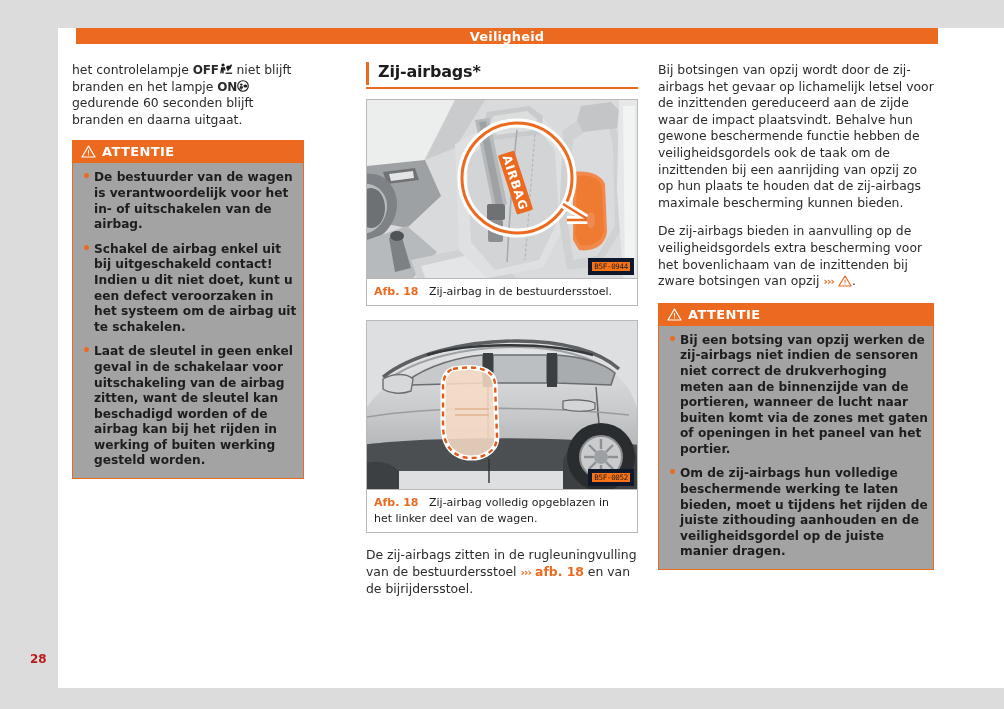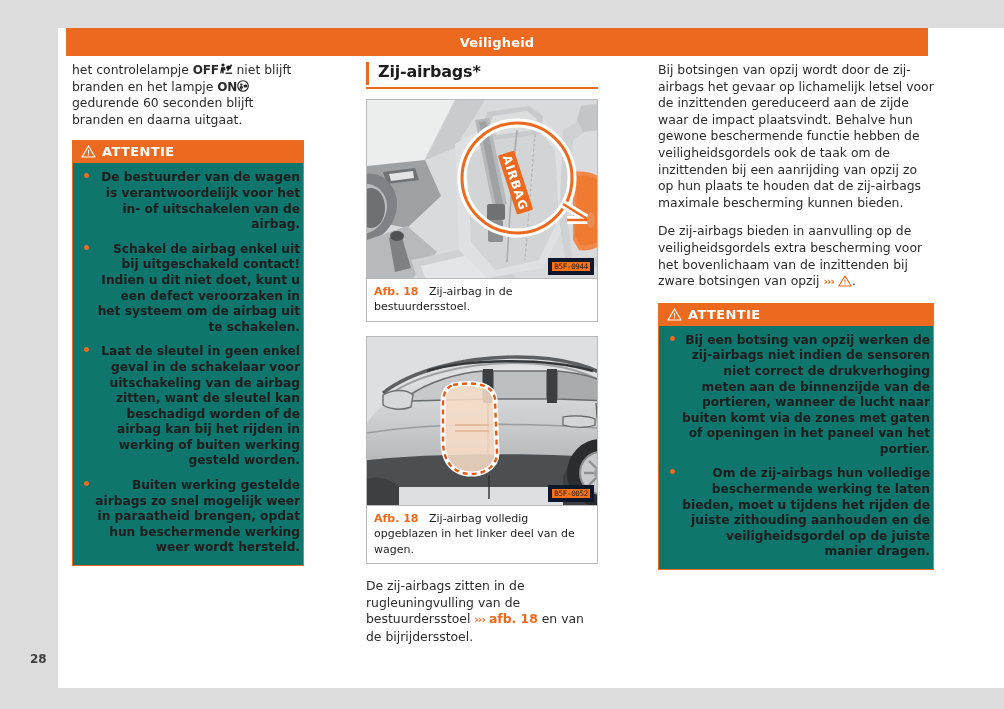--- a/index.html
+++ b/index.html
@@ -18,42 +18,42 @@
     left: 58px;
     top: 28px;
     width: 946px;
     height: 660px;
     background: #ffffff;
   }
 
   
   #header-bar {
     position: absolute;
-    left: 66px;
+    left: 76px;
     top: 28px;
     width: 862px;
-    height: 28px;
+    height: 16px;
     background: #ec6a1f;
     color: #ffffff;
     font-size: 13px;
     font-weight: bold;
     letter-spacing: .2px;
     display: flex;
     align-items: center;
     justify-content: center;
   }
 
   
   .column {
     position: absolute;
     top: 62px;
     width: 232px;
   }
   #col-left   { left: 72px; }
-  #col-middle { left: 366px; width: 232px; }
+  #col-middle { left: 366px; width: 272px; }
   #col-right  { left: 658px; width: 276px; }
 
   
   p.body {
     margin: 0 0 12px 0;
     font-size: 12.4px;
     line-height: 16.6px;
     color: #2b2b2b;
     text-align: left;
   }
@@ -81,22 +81,21 @@
     display: inline-block;
     vertical-align: -1px;
   }
 
   
   .inline-tri { display: inline-block; vertical-align: -2px; }
 
   
   .attentie {
     border: 1px solid #ec6a1f;
-    background: #0f766e;
-    text-align: right;
+    background: #a3a3a3;
   }
   .attentie-head {
     background: #ec6a1f;
     color: #ffffff;
     font-size: 13px;
     font-weight: bold;
     letter-spacing: .4px;
     padding: 3px 8px 4px 8px;
     display: flex;
     align-items: center;
@@ -178,21 +177,21 @@
     font-weight: bold;
   }
 
   
   #page-number {
     position: absolute;
     left: 30px;
     top: 652px;
     font-size: 12px;
     font-weight: bold;
-    color: #404040;
+    color: #b91c1c;
   }
 
   svg { display: block; }
 </style>
 </head>
 <body>
 
 <div id="page-sheet"></div>
 
 <div id="header-bar">
@@ -227,21 +226,20 @@
           <rect x="6.95" y="9.3" width="1.1" height="1.1" fill="#ffffff"></rect>
         </svg>
       </span>
       <span>ATTENTIE</span>
     </div>
     <div class="attentie-body">
       <ul>
         <li>De bestuurder van de wagen is verantwoordelijk voor het in- of uitschakelen van de airbag.</li>
         <li>Schakel de airbag enkel uit bij uitgeschakeld contact! Indien u dit niet doet, kunt u een defect veroorzaken in het systeem om de airbag uit te schakelen.</li>
         <li>Laat de sleutel in geen enkel geval in de schakelaar voor uitschakeling van de airbag zitten, want de sleutel kan beschadigd worden of de airbag kan bij het rijden in werking of buiten werking gesteld worden.</li>
-        <li>Buiten werking gestelde airbags zo snel mogelijk weer in paraatheid brengen, opdat hun beschermende werking weer wordt hersteld.</li>
       </ul>
     </div>
   </div>
 </div>
 
 <div id="col-middle" class="column">
 
   <div class="section-title">Zij-airbags*</div>
   <div class="section-rule"></div>
 

